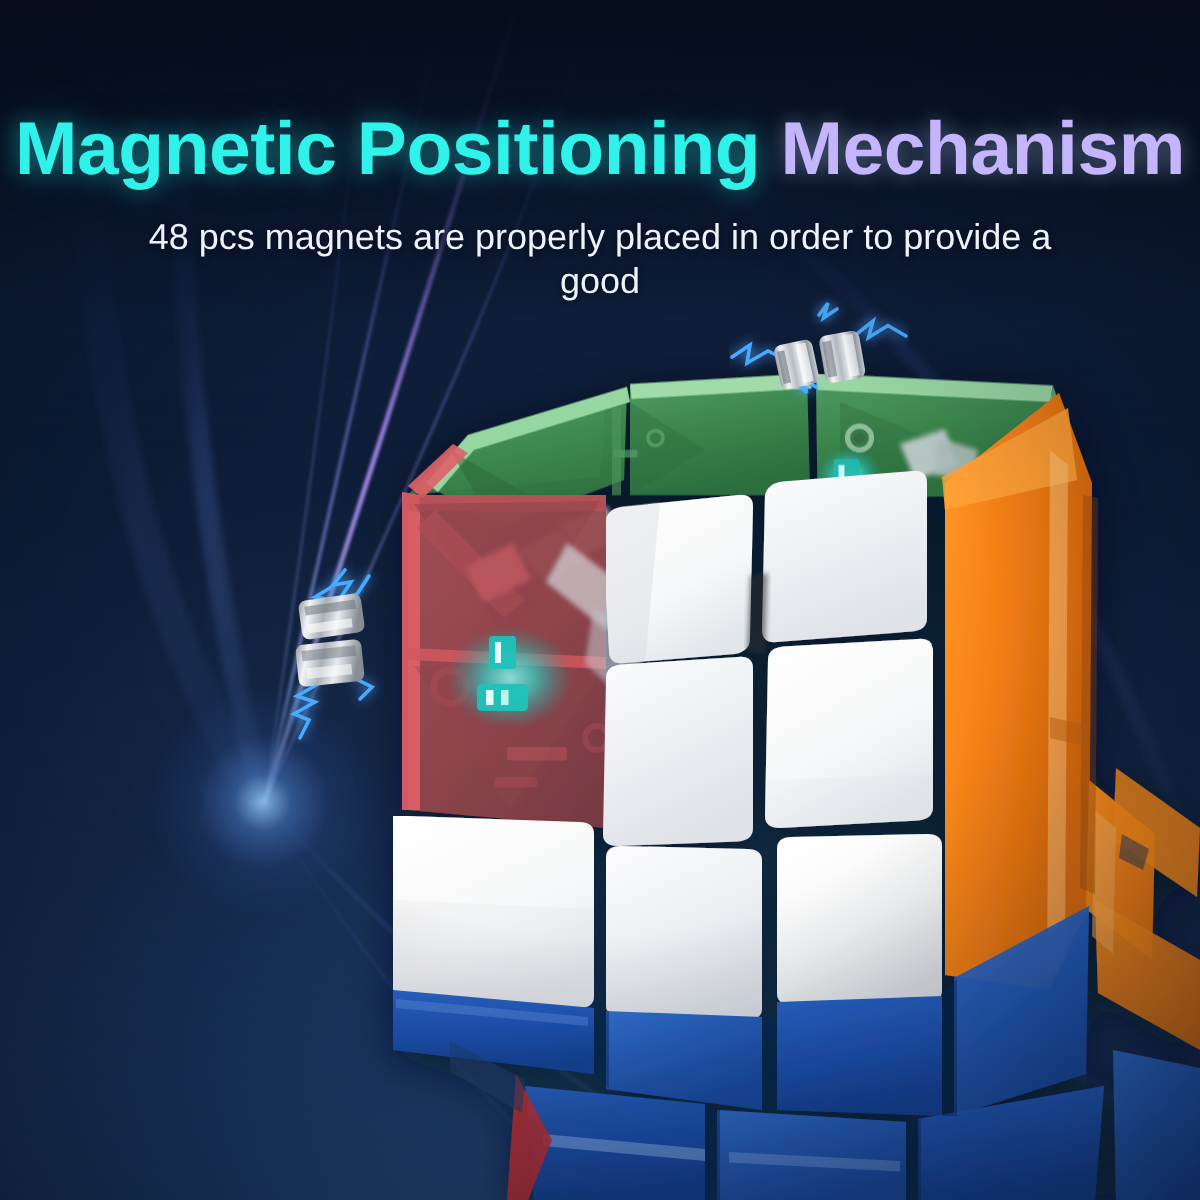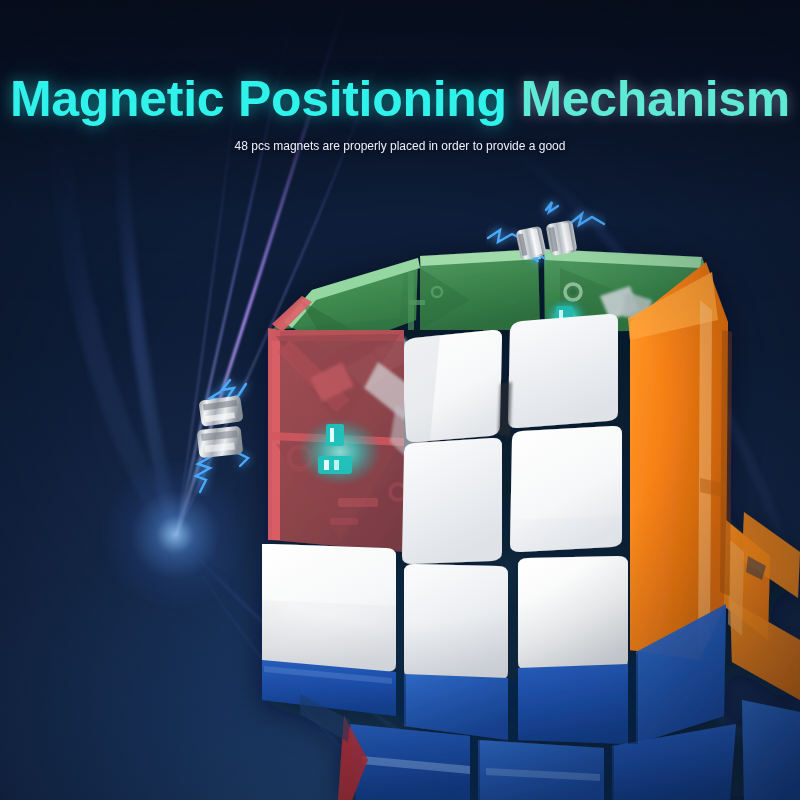--- a/index.html
+++ b/index.html
@@ -38,27 +38,27 @@
   
   .title{
     position:absolute;left:0;top:36px;width:100%;
     text-align:center;
     font-size:50px;line-height:58px;
     font-weight:700;
     letter-spacing:-.3px;
     white-space:nowrap;
   }
   .title .t-cyan{color:#2ff2ea; text-shadow:0 0 16px rgba(47,242,234,.45), 0 0 34px rgba(40,200,220,.22);text-align:center;}
-  .title .t-white{color:#5eead4; text-shadow:0 0 14px rgba(190,220,255,.42);}
+  .title .t-white{color:#c4b5fd; text-shadow:0 0 14px rgba(190,220,255,.42);}
 
   .subtitle{
     position:absolute;left:96px;top:120px;width:608px;
     text-align:center;
     color:#eef3fb;
-    font-size:12px;
+    font-size:24px;
     line-height:29px;
     font-weight:400;
     text-shadow:0 1px 5px rgba(3,10,24,.75);
   }
   .subtitle .l2{display:block;}
 
   
   #cube-wrap{position:absolute;left:0;top:0;width:800px;height:800px;}
 
   

